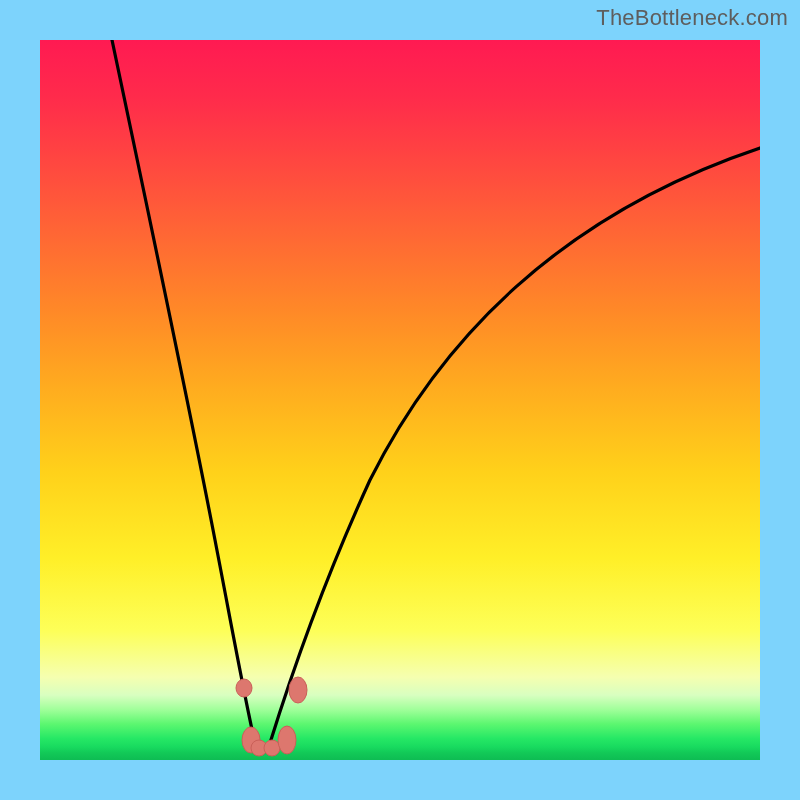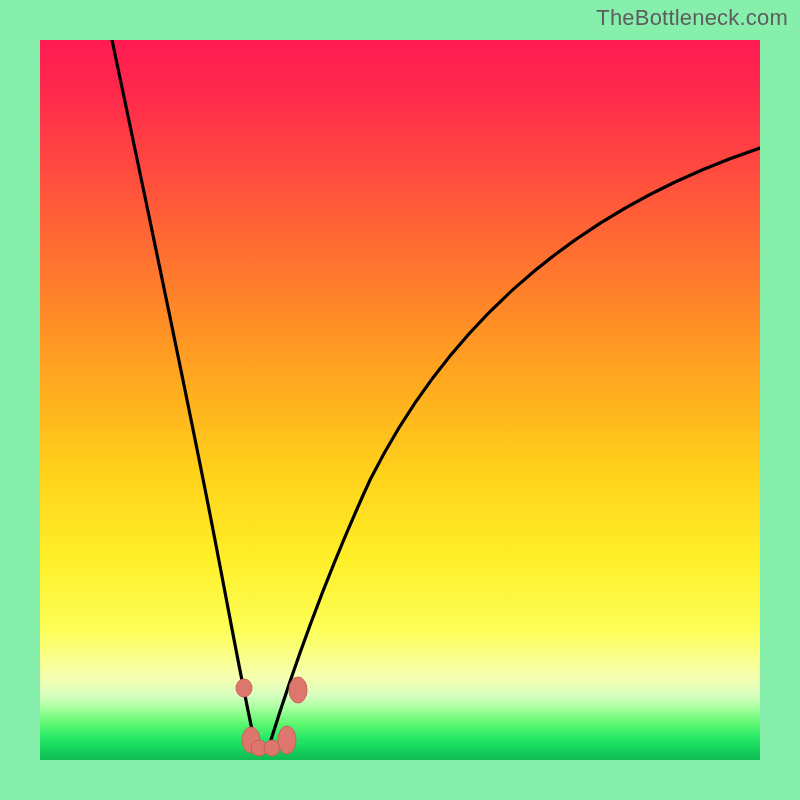--- a/index.html
+++ b/index.html
@@ -8,21 +8,21 @@
     width: 800px;
     height: 800px;
     overflow: hidden;
     background: #000;
     font-family: Arial, Helvetica, sans-serif;
   }
   .frame {
     position: relative;
     width: 800px;
     height: 800px;
-    background: #86efac;
+    background: #7dd3fc;
     text-decoration: underline;
   }
   .plot {
     position: absolute;
     left: 40px;
     top: 40px;
     width: 720px;
     height: 720px;
     background: linear-gradient(
       to bottom,

